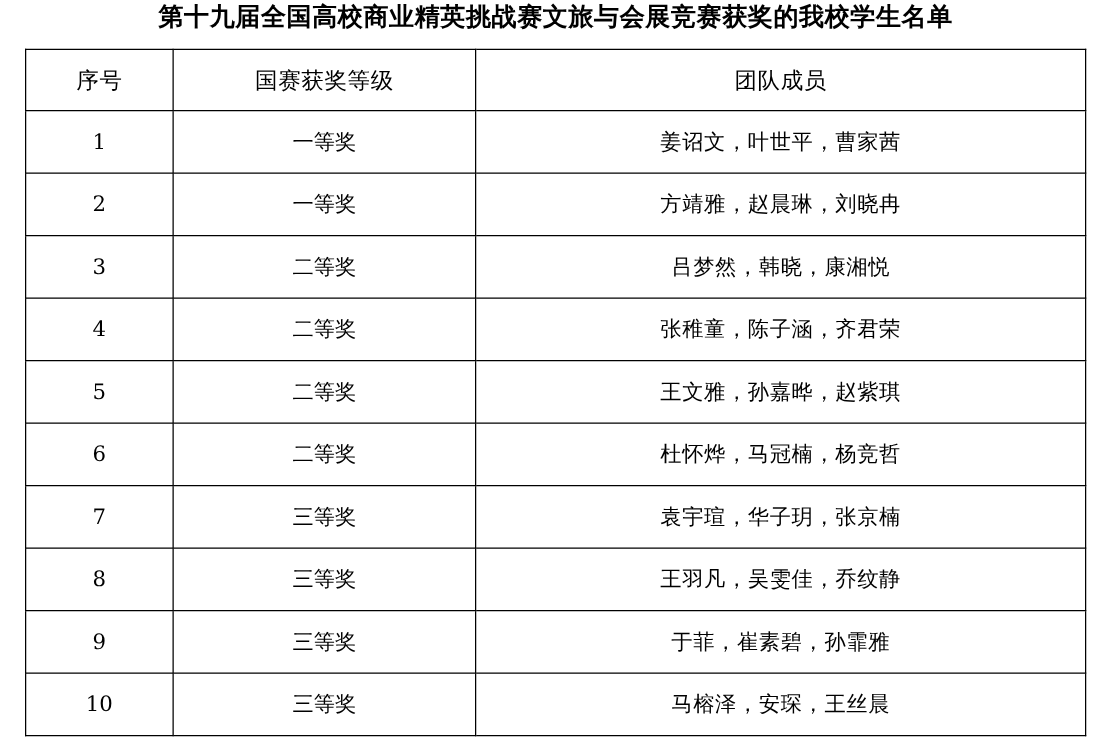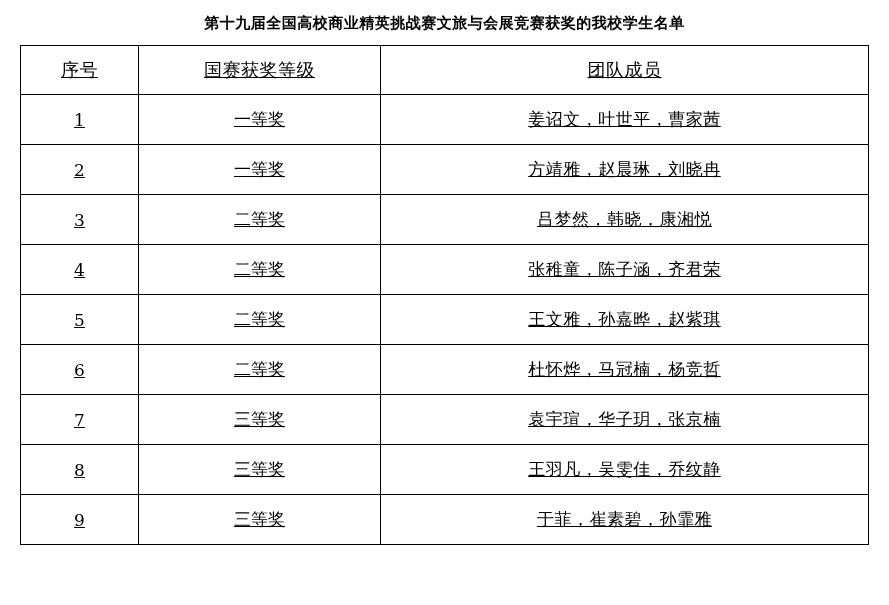--- a/index.html
+++ b/index.html
@@ -15,33 +15,31 @@
     overflow: hidden;
   }
   .page {
     width: 889px;
     height: 605px;
     position: relative;
     box-sizing: border-box;
   }
   .doc-title {
     text-align: center;
-    font-size: 15px;
+    font-size: 20px;
     font-weight: bold;
     letter-spacing: 0.5px;
-    padding-top: 14px;
     padding-bottom: 12px;
     font-family: "DejaVu Serif", "Liberation Serif", serif;
   }
   table.award-table {
     border-collapse: collapse;
     table-layout: fixed;
     margin: 0 auto;
     width: 848px;
-    text-decoration: underline;
   }
   table.award-table td,
   table.award-table th {
     border: 1.5px solid #000000;
     text-align: center;
     vertical-align: middle;
     font-weight: normal;
     font-size: 17px;
     padding: 0;
     height: 49px;
@@ -118,16 +116,21 @@
       <tr>
         <td class="cell-no">8</td>
         <td class="cell-level">三等奖</td>
         <td class="cell-team">王羽凡，吴雯佳，乔纹静</td>
       </tr>
       <tr>
         <td class="cell-no">9</td>
         <td class="cell-level">三等奖</td>
         <td class="cell-team">于菲，崔素碧，孙霏雅</td>
       </tr>
+      <tr>
+        <td class="cell-no">10</td>
+        <td class="cell-level">三等奖</td>
+        <td class="cell-team">马榕泽，安琛，王丝晨</td>
+      </tr>
     </tbody>
   </table>
 
 </div>
 
 </body></html>

